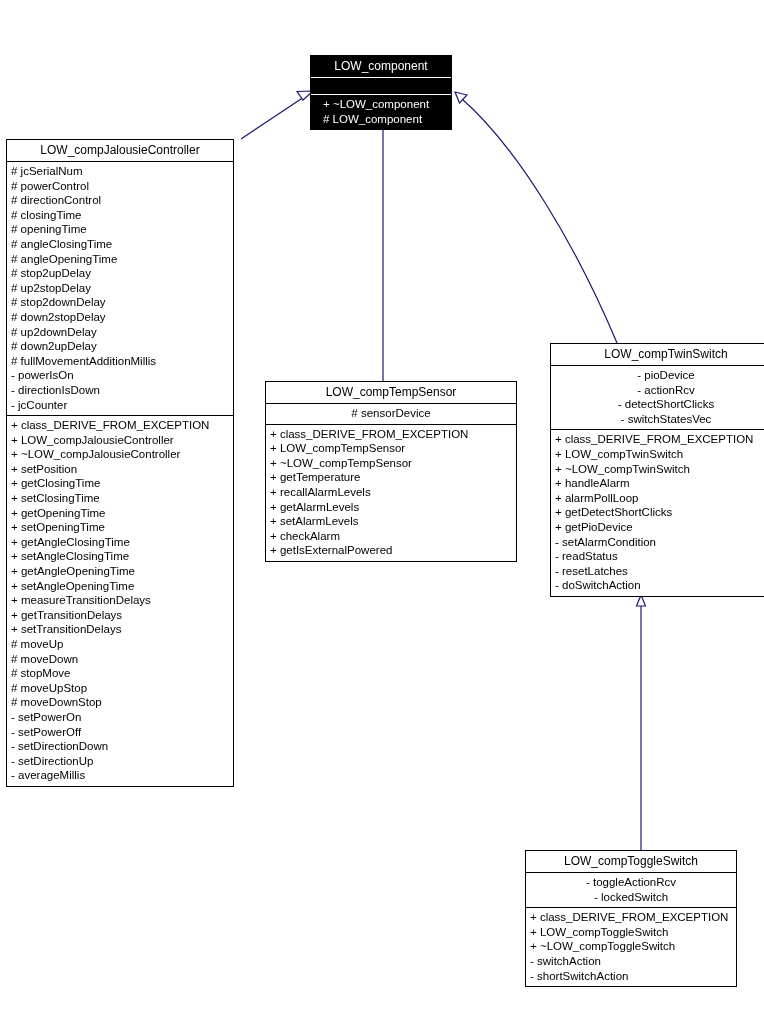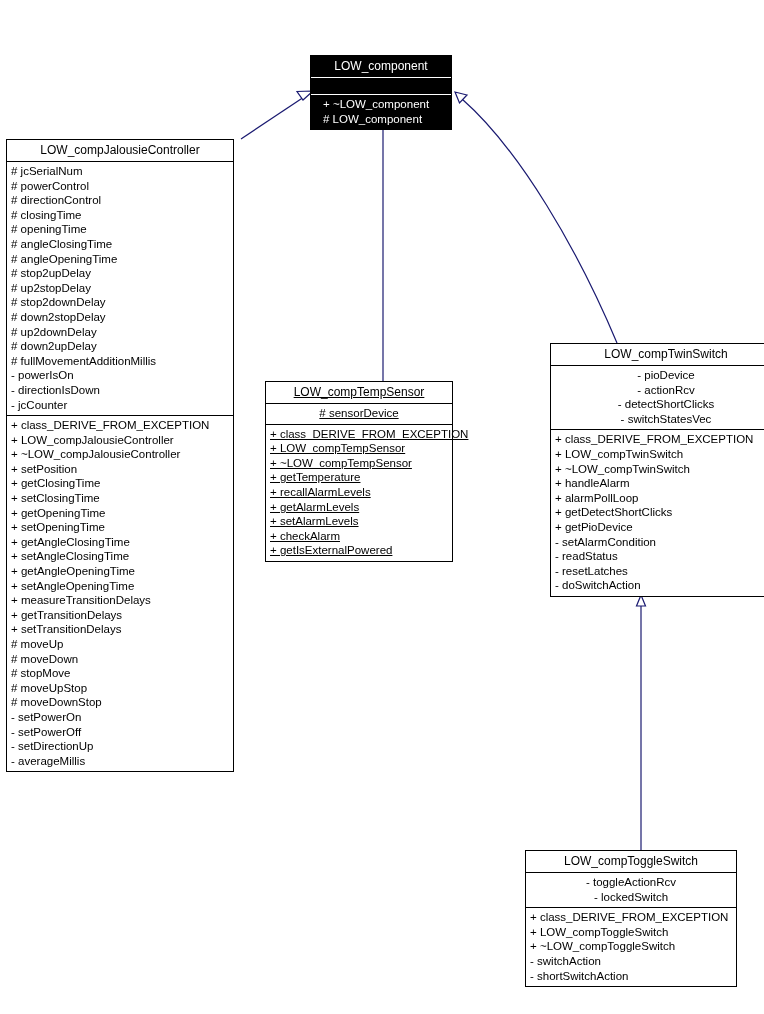--- a/index.html
+++ b/index.html
@@ -74,21 +74,21 @@
     color: #ffffff;
     padding-left: 12px;
   }
   .compartment.centered .member {
     text-align: center;
     padding-left: 0;
   }
   
   #class-root        { left: 310px; top: 27px;  width: 142px; margin-top: 28px; }
   #class-jalousie    { left: 6px;   top: 139px; width: 228px; }
-  #class-tempsensor  { left: 265px; top: 381px; width: 188px; text-decoration: underline; }
+  #class-tempsensor  { left: 265px; top: 381px; width: 252px; }
   #class-twinswitch  { left: 525px; top: 343px; width: 232px; margin-left: 25px; }
   #class-toggleswitch{ left: 525px; top: 850px; width: 212px; }
 </style>
 </head>
 <body>
 
 <div id="diagram">
 
   <svg id="connectors" viewBox="0 0 764 1014" width="764" height="1014">
 
@@ -163,20 +163,21 @@
       <div class="member">+ measureTransitionDelays</div>
       <div class="member">+ getTransitionDelays</div>
       <div class="member">+ setTransitionDelays</div>
       <div class="member"># moveUp</div>
       <div class="member"># moveDown</div>
       <div class="member"># stopMove</div>
       <div class="member"># moveUpStop</div>
       <div class="member"># moveDownStop</div>
       <div class="member">- setPowerOn</div>
       <div class="member">- setPowerOff</div>
+      <div class="member">- setDirectionDown</div>
       <div class="member">- setDirectionUp</div>
       <div class="member">- averageMillis</div>
     </div>
   </div>
 
   <div class="uml-class" id="class-tempsensor">
     <div class="class-title">LOW_compTempSensor</div>
     <div class="divider"></div>
     <div class="compartment centered">
       <div class="member"># sensorDevice</div>

